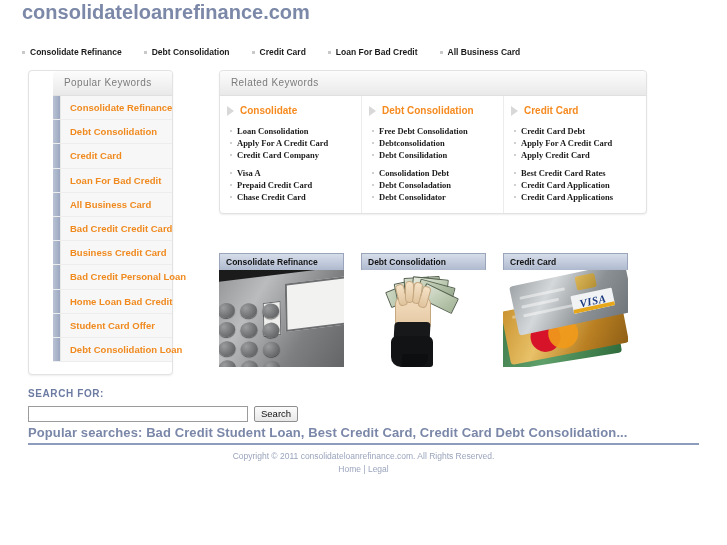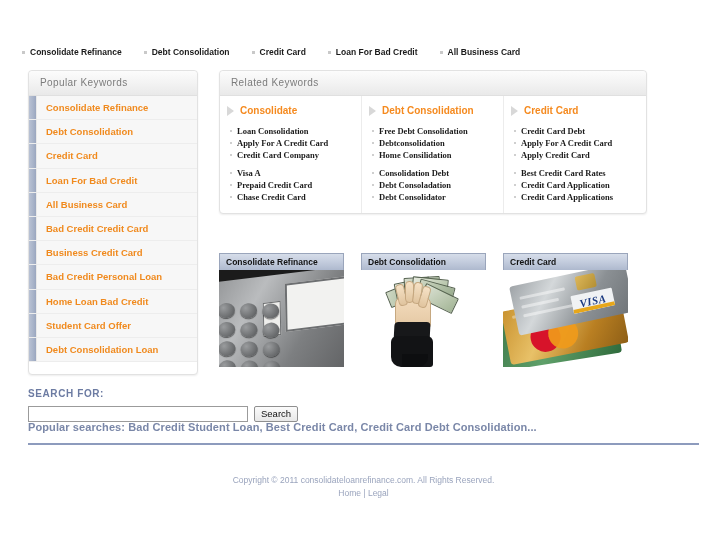--- a/index.html
+++ b/index.html
@@ -84,22 +84,23 @@
   .panel-head-title {
     font-size: 10px;
     color: #7c7c7c;
     letter-spacing: 0.4px;
     line-height: 12px;
   }
   
   #sidebar {
     left: 28px;
     top: 70px;
-    width: 170px;
+    width: 145px;
     height: 305px;
+    padding-left: 24px;
   }
   #sidebar-list {
     padding: 0;
     margin: 0;
     list-style: none;
   }
   .kw-item {
     display: flex;
     align-items: stretch;
     height: 23.2px;
@@ -473,21 +474,22 @@
     border-radius: 2px;
     background: linear-gradient(to bottom, #fbfbfb 0%, #e8e8e8 100%);
     font-family: "Liberation Sans", sans-serif;
     font-size: 9.5px;
     color: #111;
     line-height: 14px;
     padding: 0 6px;
     cursor: pointer;
   }
   #popular-searches {
-    font-size: 11px;
+    margin-top: 6px;
+    font-size: 13px;
     font-weight: bold;
     color: #7a87a8;
     line-height: 10px;
     letter-spacing: 0.1px;
     white-space: nowrap;
     cursor: pointer;
   }
   
   #footer-rule {
     position: absolute;
@@ -496,38 +498,38 @@
     width: 671px;
     height: 2px;
     background: #8d9bbd;
   }
   #footer {
     position: absolute;
     left: 0;
     top: 450px;
     width: 727px;
     text-align: center;
-    margin-top: 24px;
   }
   .footer-line {
     font-size: 8.5px;
     color: #9aa4bd;
     line-height: 13px;
   }
   .footer-link {
     color: #9aa4bd;
     text-decoration: none;
     cursor: pointer;
   }
 </style>
 </head>
 <body>
 
 <div id="page">
 
+  <div id="site-title">consolidateloanrefinance.com</div>
 
   <div id="topnav">
       <div class="topnav-item">
         <span class="topnav-bullet"></span>
         <span class="topnav-label">Consolidate Refinance</span>
       </div>
       <div class="topnav-item">
         <span class="topnav-bullet"></span>
         <span class="topnav-label">Debt Consolidation</span>
       </div>
@@ -645,21 +647,21 @@
             <div class="rel-link">
               <span class="rel-bullet"></span>
               <span class="rel-text">Free Debt Consolidation</span>
             </div>
             <div class="rel-link">
               <span class="rel-bullet"></span>
               <span class="rel-text">Debtconsolidation</span>
             </div>
             <div class="rel-link">
               <span class="rel-bullet"></span>
-              <span class="rel-text">Home Consilidation</span>
+              <span class="rel-text">Debt Consilidation</span>
             </div>
           </div>
           <div class="rel-group">
             <div class="rel-link">
               <span class="rel-bullet"></span>
               <span class="rel-text">Consolidation Debt</span>
             </div>
             <div class="rel-link">
               <span class="rel-bullet"></span>
               <span class="rel-text">Debt Consoladation</span>

